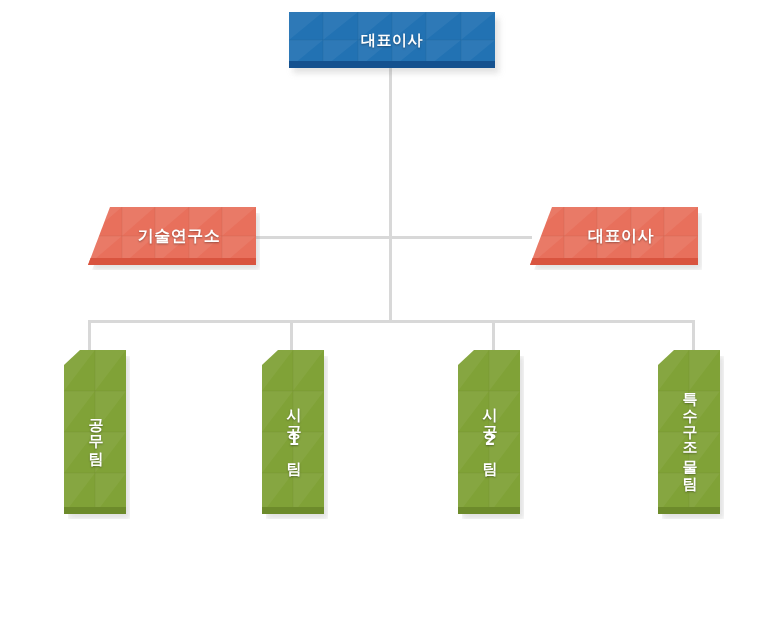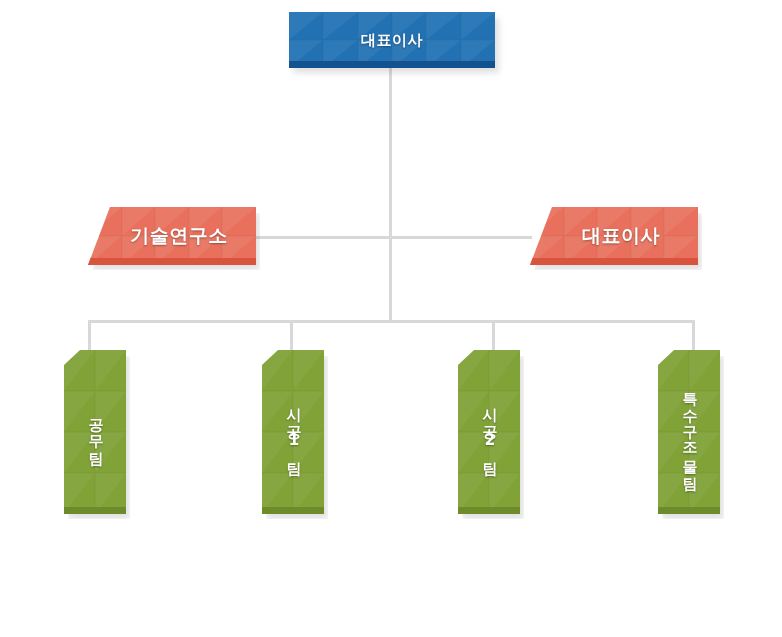--- a/index.html
+++ b/index.html
@@ -86,21 +86,21 @@
   .unit .body {
     background: #e8705c;
     clip-path: polygon(22px 0, 100% 0, 100% 100%, 0 100%);
   }
   .unit .body .footband {
     position: absolute;
     left: 0; right: 0; bottom: 0;
     height: 7px;
     background: #d9543f;
   }
-  .unit .label { font-size: 19px; padding-left: 14px; }
+  .unit .label { font-size: 16px; padding-left: 14px; }
   .unit-left  { left: 88px;  top: 207px; }
   .unit-right { left: 530px; top: 207px; }
 
   
   .team { width: 62px; height: 164px; }
   .team .shadow {
     clip-path: polygon(16px 0, 100% 0, 100% 100%, 0 100%, 0 15px);
   }
   .team .body {
     background: #80a237;

